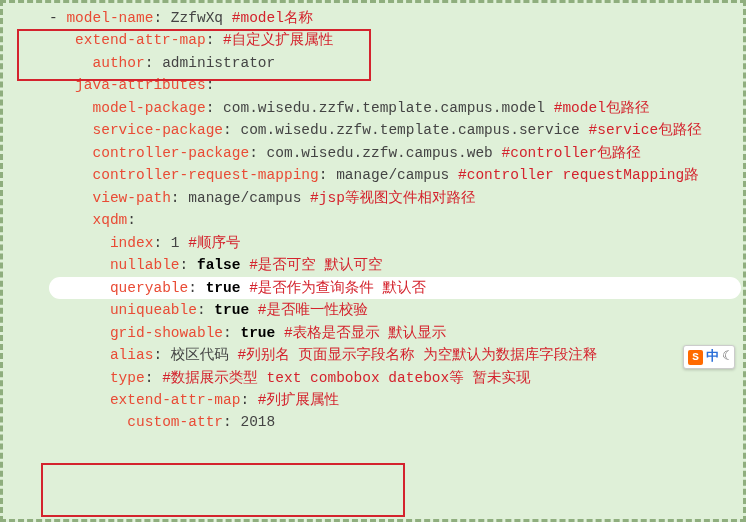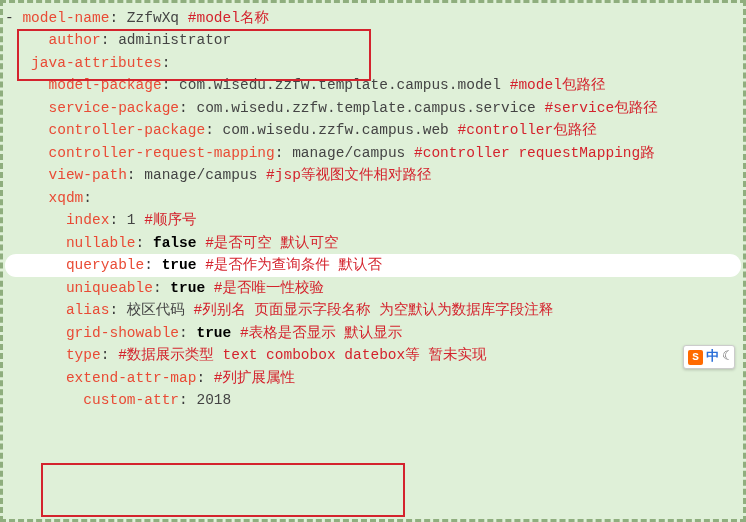--- a/index.html
+++ b/index.html
@@ -13,21 +13,21 @@
     box-sizing: border-box;
     width: 746px;
     height: 522px;
     overflow: hidden;
     position: relative;
   }
   .code {
     padding: 4px 2px 2px 2px;
     white-space: pre;
   }
-  .line { display: block; }
+  .line { display: block; margin-left: 44px; }
   .line.hl { background: #ffffff; border-radius: 11px; }
   .dash { color: #3c3c3c; }
   .key { color: #e94b35; }
   .colon { color: #3c3c3c; }
   .val-plain { color: #444; }
   .comment { color: #d4232d; font-weight: normal; }
   .bool { color: #000000; font-weight: bold; }
   .box {
     position: absolute;
     border: 2px solid #d4232d;
@@ -59,34 +59,35 @@
     align-items: center; justify-content: center;
     border-radius: 2px;
   }
   .ime .zh { color: #2b6fd8; font-weight: bold; }
   .ime .moon { color: #555; }
 </style>
 </head>
 <body>
 
 <div class="code" id="code"><span class="line"><span class="dash">- </span><span class="key">model-name</span><span class="colon">:</span><span class="val-plain"> ZzfwXq</span><span class="comment"> #model名称</span>
+</span><span class="line">   <span class="key">extend-attr-map</span><span class="colon">:</span><span class="comment"> #自定义扩展属性</span>
 </span><span class="line">     <span class="key">author</span><span class="colon">:</span><span class="val-plain"> administrator</span>
 </span><span class="line">   <span class="key">java-attributes</span><span class="colon">:</span>
 </span><span class="line">     <span class="key">model-package</span><span class="colon">:</span><span class="val-plain"> com.wisedu.zzfw.template.campus.model</span><span class="comment"> #model包路径</span>
 </span><span class="line">     <span class="key">service-package</span><span class="colon">:</span><span class="val-plain"> com.wisedu.zzfw.template.campus.service</span><span class="comment"> #service包路径</span>
 </span><span class="line">     <span class="key">controller-package</span><span class="colon">:</span><span class="val-plain"> com.wisedu.zzfw.campus.web</span><span class="comment"> #controller包路径</span>
 </span><span class="line">     <span class="key">controller-request-mapping</span><span class="colon">:</span><span class="val-plain"> manage/campus</span><span class="comment"> #controller requestMapping路</span>
 </span><span class="line">     <span class="key">view-path</span><span class="colon">:</span><span class="val-plain"> manage/campus</span><span class="comment"> #jsp等视图文件相对路径</span>
 </span><span class="line">     <span class="key">xqdm</span><span class="colon">:</span>
 </span><span class="line">       <span class="key">index</span><span class="colon">:</span><span class="val-plain"> 1</span><span class="comment"> #顺序号</span>
 </span><span class="line">       <span class="key">nullable</span><span class="colon">:</span><span class="bool"> false</span><span class="comment"> #是否可空 默认可空</span>
 </span><span class="line hl">       <span class="key">queryable</span><span class="colon">:</span><span class="bool"> true</span><span class="comment"> #是否作为查询条件 默认否</span>
 </span><span class="line">       <span class="key">uniqueable</span><span class="colon">:</span><span class="bool"> true</span><span class="comment"> #是否唯一性校验</span>
+</span><span class="line">       <span class="key">grid-showable</span><span class="colon">:</span><span class="bool"> true</span><span class="comment"> #表格是否显示 默认显示</span>
 </span><span class="line">       <span class="key">alias</span><span class="colon">:</span><span class="val-plain"> 校区代码</span><span class="comment"> #列别名 页面显示字段名称 为空默认为数据库字段注释</span>
-</span><span class="line">       <span class="key">grid-showable</span><span class="colon">:</span><span class="bool"> true</span><span class="comment"> #表格是否显示 默认显示</span>
 </span><span class="line">       <span class="key">type</span><span class="colon">:</span><span class="comment"> #数据展示类型 text combobox datebox等 暂未实现</span>
 </span><span class="line">       <span class="key">extend-attr-map</span><span class="colon">:</span><span class="comment"> #列扩展属性</span>
 </span><span class="line">         <span class="key">custom-attr</span><span class="colon">:</span><span class="val-plain"> 2018</span>
 </span></div>
 
 <div class="box box1"></div>
 <div class="box box2"></div>
 
 <div class="ime">
   <span class="sogou">S</span>

